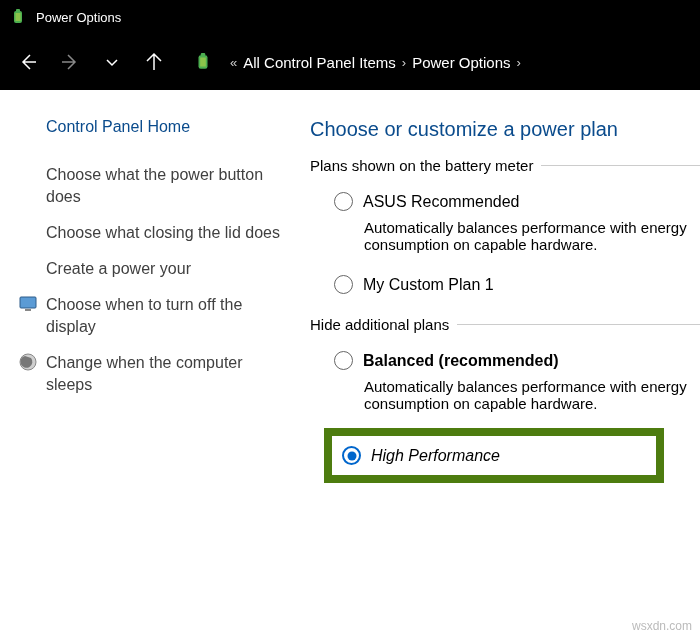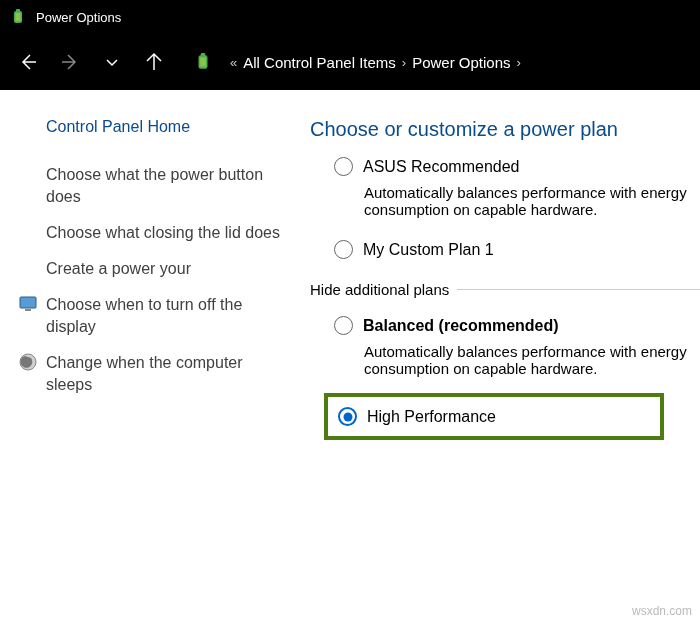--- a/index.html
+++ b/index.html
@@ -36,24 +36,24 @@
     
     .plan { margin-left: 24px; margin-bottom: 22px; }
     .plan-row { display: flex; align-items: flex-end; font-size: 16px; margin-bottom: 8px; }
     .radio { width: 19px; height: 19px; border: 1.5px solid #666; border-radius: 50%; margin-right: 10px; flex-shrink: 0; position: relative; cursor: pointer; }
     .radio.selected { border-color: #0066cc; border-width: 2px; }
     .radio.selected::after { content: ""; position: absolute; width: 9px; height: 9px; background: #0066cc; border-radius: 50%; top: 50%; left: 50%; transform: translate(-50%, -50%); }
     .plan-name { cursor: pointer; }
     .plan-name.bold { font-weight: 600; }
     .plan-desc { font-size: 15px; margin-left: 30px; color: #000; }
     
-    .highlight-box { border: 4px solid #4d7c0f; padding: 10px 8px 10px 10px; margin-left: 14px; margin-top: -6px; width: 340px; }
+    .highlight-box { border: 8px solid #4d7c0f; padding: 10px 8px 10px 10px; margin-left: 14px; margin-top: -6px; width: 340px; font-style: italic; }
     .highlight-box .plan-row { margin-bottom: 0; }
     
-    .watermark { position: fixed; bottom: 19px; right: 8px; font-size: 12px; color: #bbb; }
+    .watermark { position: fixed; bottom: 4px; right: 8px; font-size: 12px; color: #bbb; }
   </style>
 </head>
 <body>
 
 <div class="titlebar">
   <span class="icon-wrap">
     <svg width="16" height="16" viewBox="0 0 16 16">
         <rect x="4" y="2" width="8" height="12" rx="2" fill="#4caf50"></rect>
         <rect x="6" y="0" width="4" height="3" rx="1" fill="#4caf50"></rect>
         <rect x="5.5" y="4" width="5" height="8" fill="#8bc34a"></rect>
@@ -129,20 +129,21 @@
             </svg>
         </span>
         <span class="side-link">Change when the computer sleeps</span>
       </li>
     </ul>
   </div>
 
   <div class="main">
     <h1 class="heading">Choose or customize a power plan</h1>
 
+    <div class="group-label">Plans shown on the battery meter</div>
 
     <div class="plan">
       <div class="plan-row">
         <span class="radio"></span>
         <span class="plan-name">ASUS Recommended</span>
       </div>
       <div class="plan-desc">Automatically balances performance with energy consumption on capable hardware.</div>
     </div>
 
     <div class="plan">

